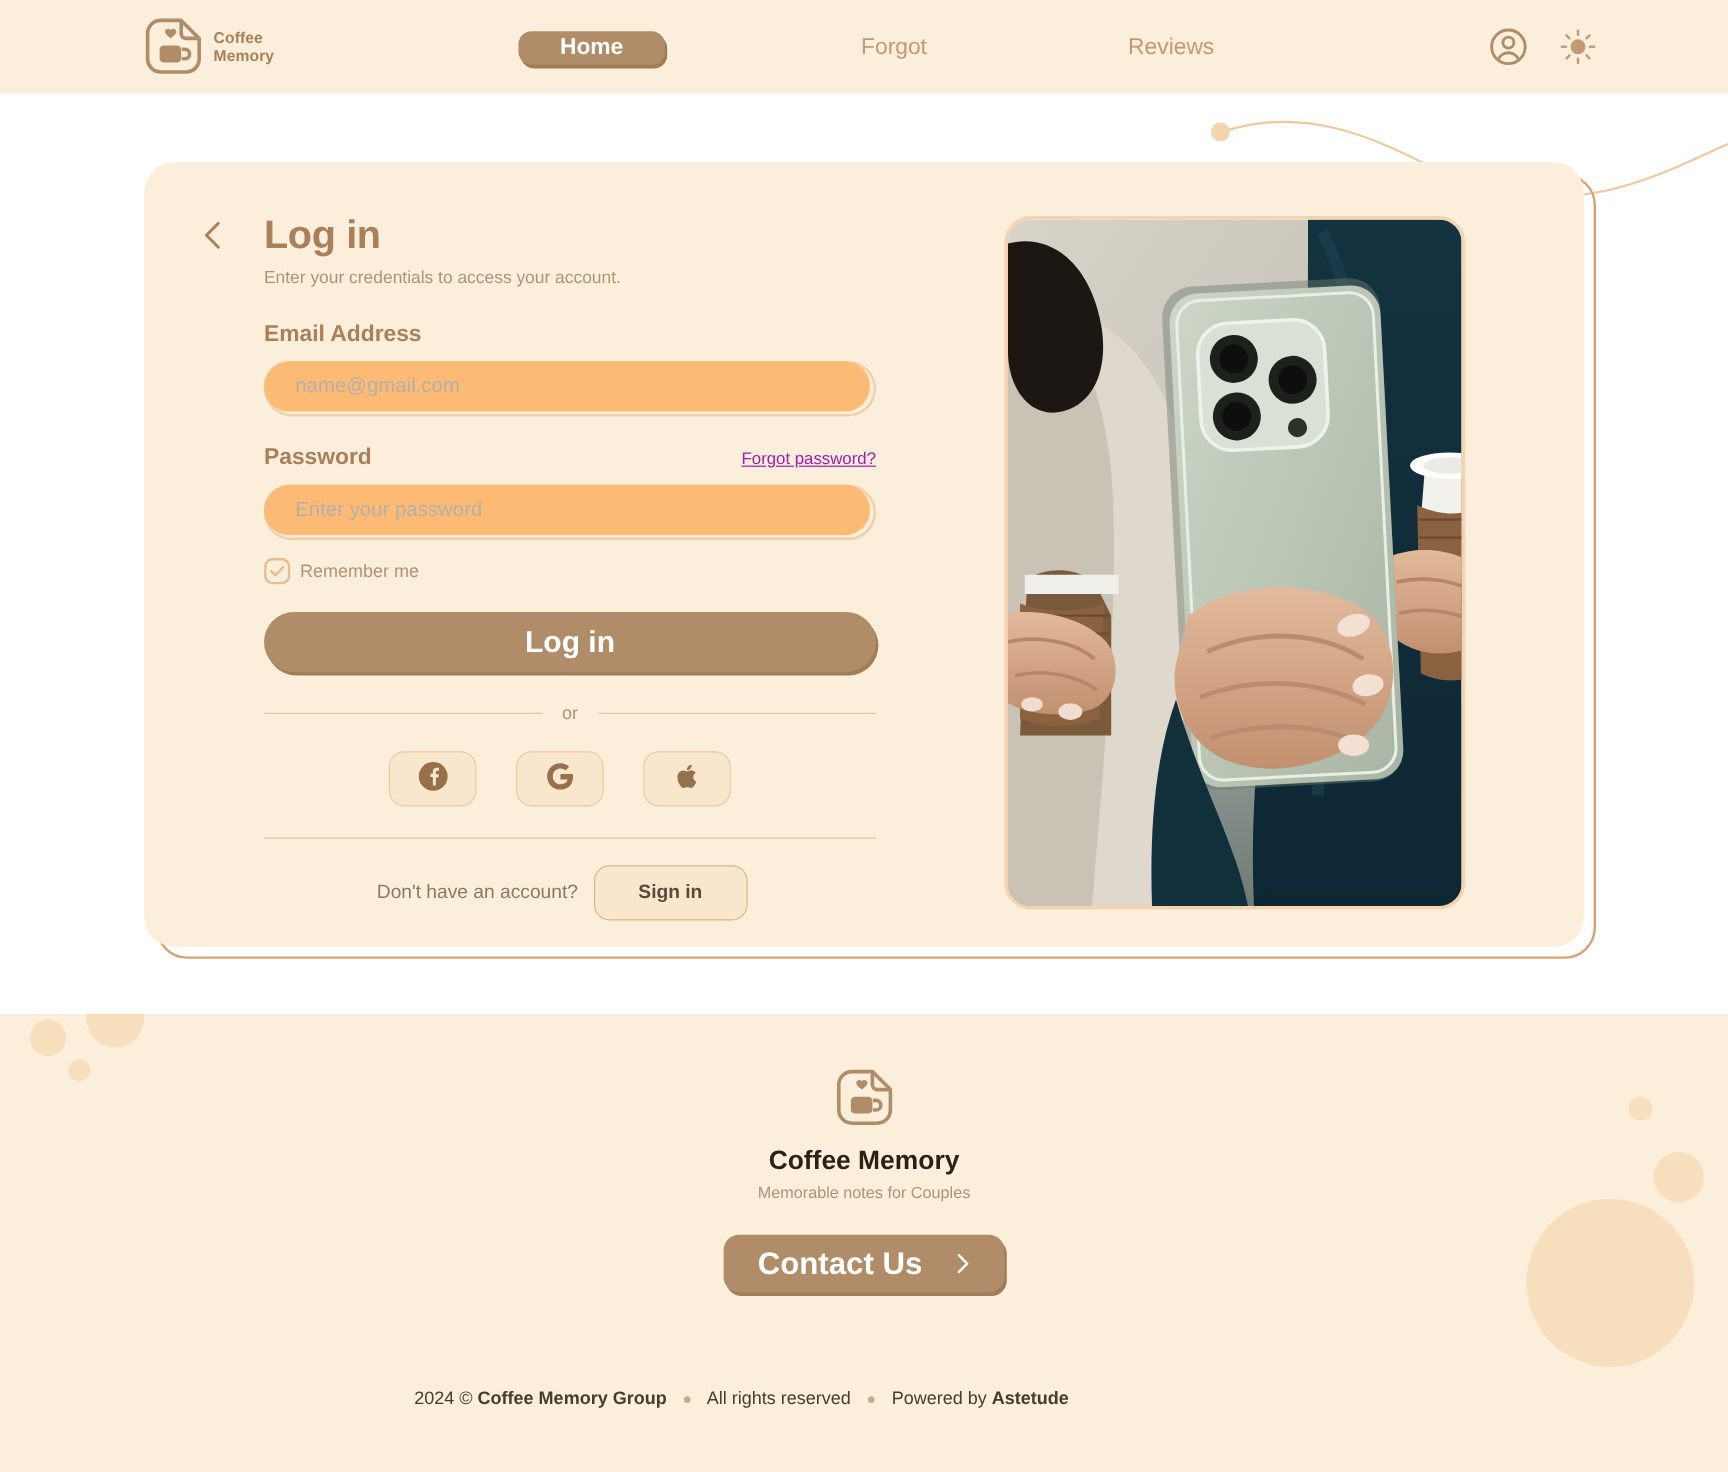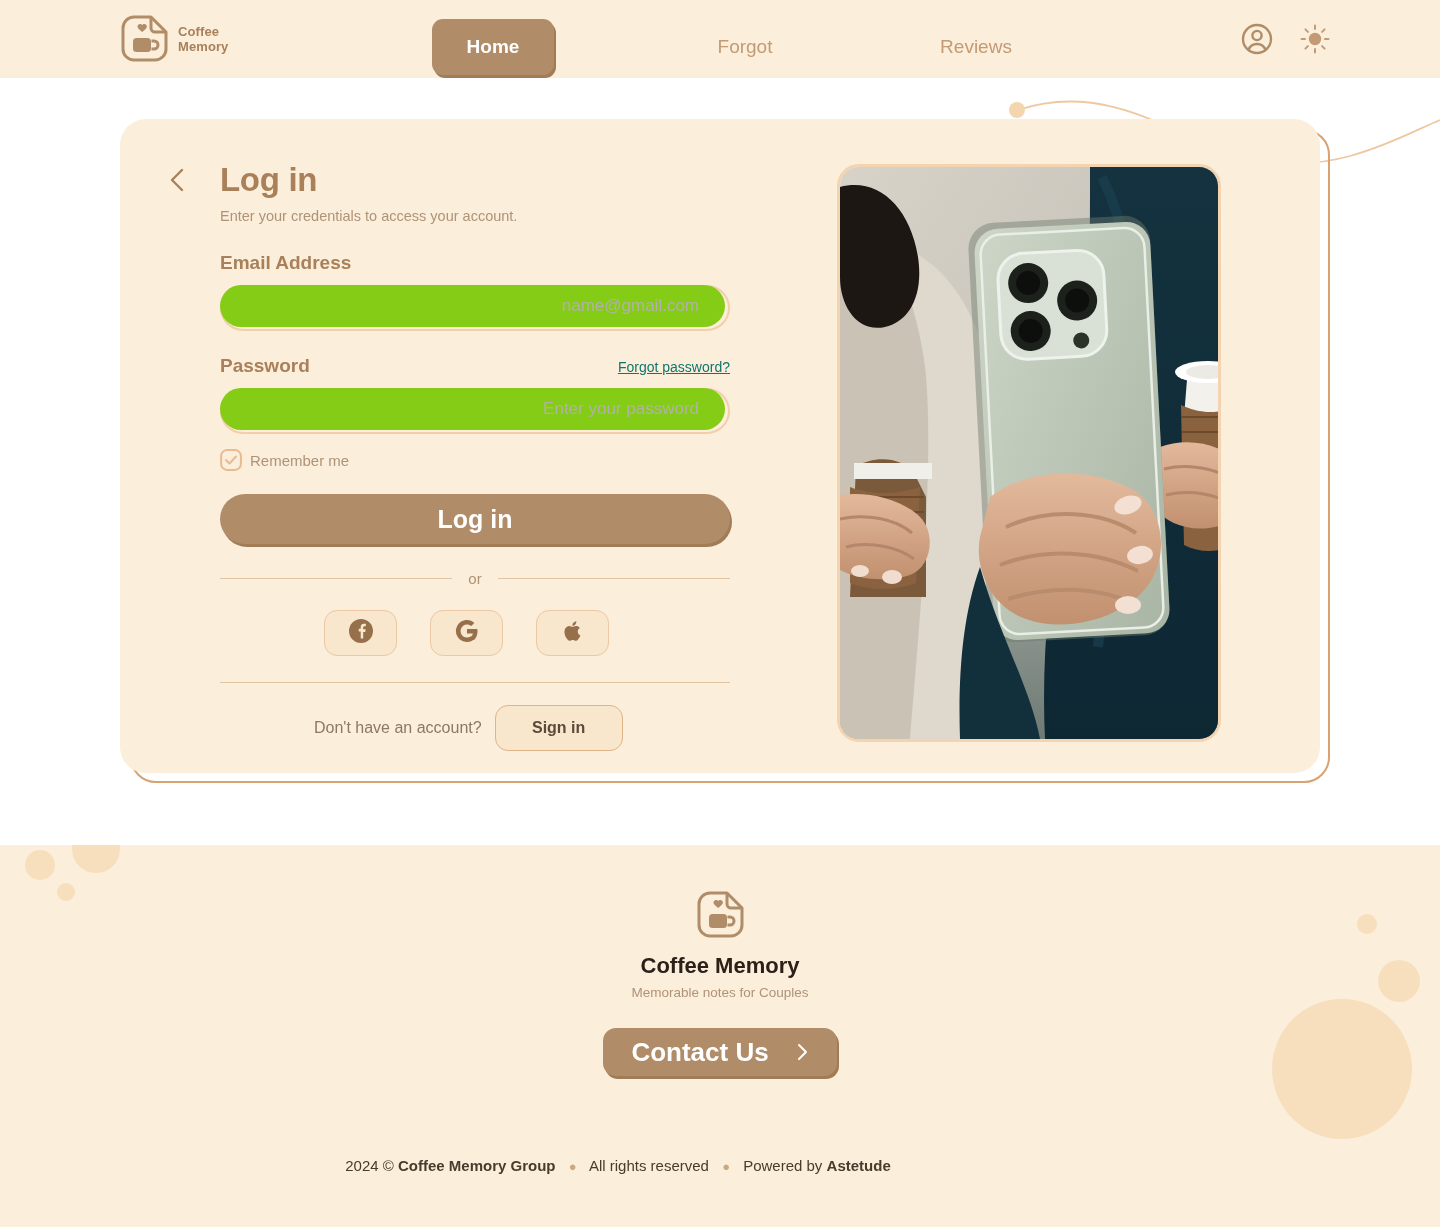--- a/index.html
+++ b/index.html
@@ -27,34 +27,34 @@
     color: #a9805a; letter-spacing: .1px;
   }
   .nav { position: absolute; left: 432px; top: 19px; display: flex; align-items: center; }
   .nav-item {
     font-size: 19px; color: #c49a74;
     padding: 10px 0; text-align: center; cursor: pointer;
     font-weight: 500;
   }
   .nav-item.active {
     background: #b08d68; color: #ffffff; font-weight: bold;
-    border-radius: 11px; width: 122px; height: 56px;
+    border-radius: 11px; width: 122px; height: 28px;
     display: flex; align-items: center; justify-content: center;
     box-shadow: 2px 3px 0 #a07c57;
   }
   .nav-notes { width: 120px; margin-left: 131px; }
   .nav-reviews { width: 120px; margin-left: 111px; }
   .header-icons { position: absolute; right: 110px; top: 22px; display: flex; align-items: center; gap: 26px; }
   .hicon { cursor: pointer; display: block; }
 
   
   .wave { position: absolute; top: 78px; left: 980px; z-index: 5; pointer-events: none; }
 
   
-  .card-wrap { position: absolute; left: 120px; top: 119px; width: 1080px; height: 664px; z-index: 20; }
+  .card-wrap { position: absolute; left: 120px; top: 135px; width: 1080px; height: 664px; z-index: 20; }
   .card-shadow {
     position: absolute; left: 10px; top: 10px;
     width: 1200px; height: 654px;
     border: 2px solid #d9a273; border-radius: 26px;
     background: transparent;
   }
   .card {
     position: absolute; left: 0; top: 0;
     width: 1200px; height: 654px;
     background: #fbeedb; border-radius: 26px;
@@ -72,30 +72,30 @@
   .input-shell {
     position: relative; margin-top: 11px;
     width: 510px; height: 46px;
   }
   .input-outline {
     position: absolute; left: 0; top: 0; width: 510px; height: 46px;
     border: 2px solid #f2ceaa; border-radius: 25px;
   }
   .input-box {
     position: absolute; left: 0; top: 0; width: 505px; height: 42px;
-    background: #84cc16; border: none; border-radius: 25px;
+    background: #fdba74; border: none; border-radius: 25px;
     font-family: "Liberation Sans", sans-serif;
     font-size: 17px; color: #6b5a48;
-    padding: 0 26px; outline: none; text-align: right;
+    padding: 0 26px; outline: none;
   }
   .input-box::placeholder { color: #b3b0ab; }
 
   .pw-row { display: flex; align-items: baseline; justify-content: space-between; margin-top: 24px; width: 510px; }
   .forgot {
-    font-size: 14px; color: #0f766e; text-decoration: underline; cursor: pointer;
+    font-size: 14px; color: #a21caf; text-decoration: underline; cursor: pointer;
   }
 
   .remember { display: flex; align-items: center; gap: 8px; margin-top: 15px; cursor: pointer; }
   .checkbox { width: 22px; height: 22px; }
   .remember-label { font-size: 15px; color: #b09377; }
 
   .login-btn {
     margin-top: 23px; width: 510px; height: 50px;
     background: #b08d68; border: none; border-radius: 25px;
     color: #ffffff; font-size: 25px; font-weight: bold;

